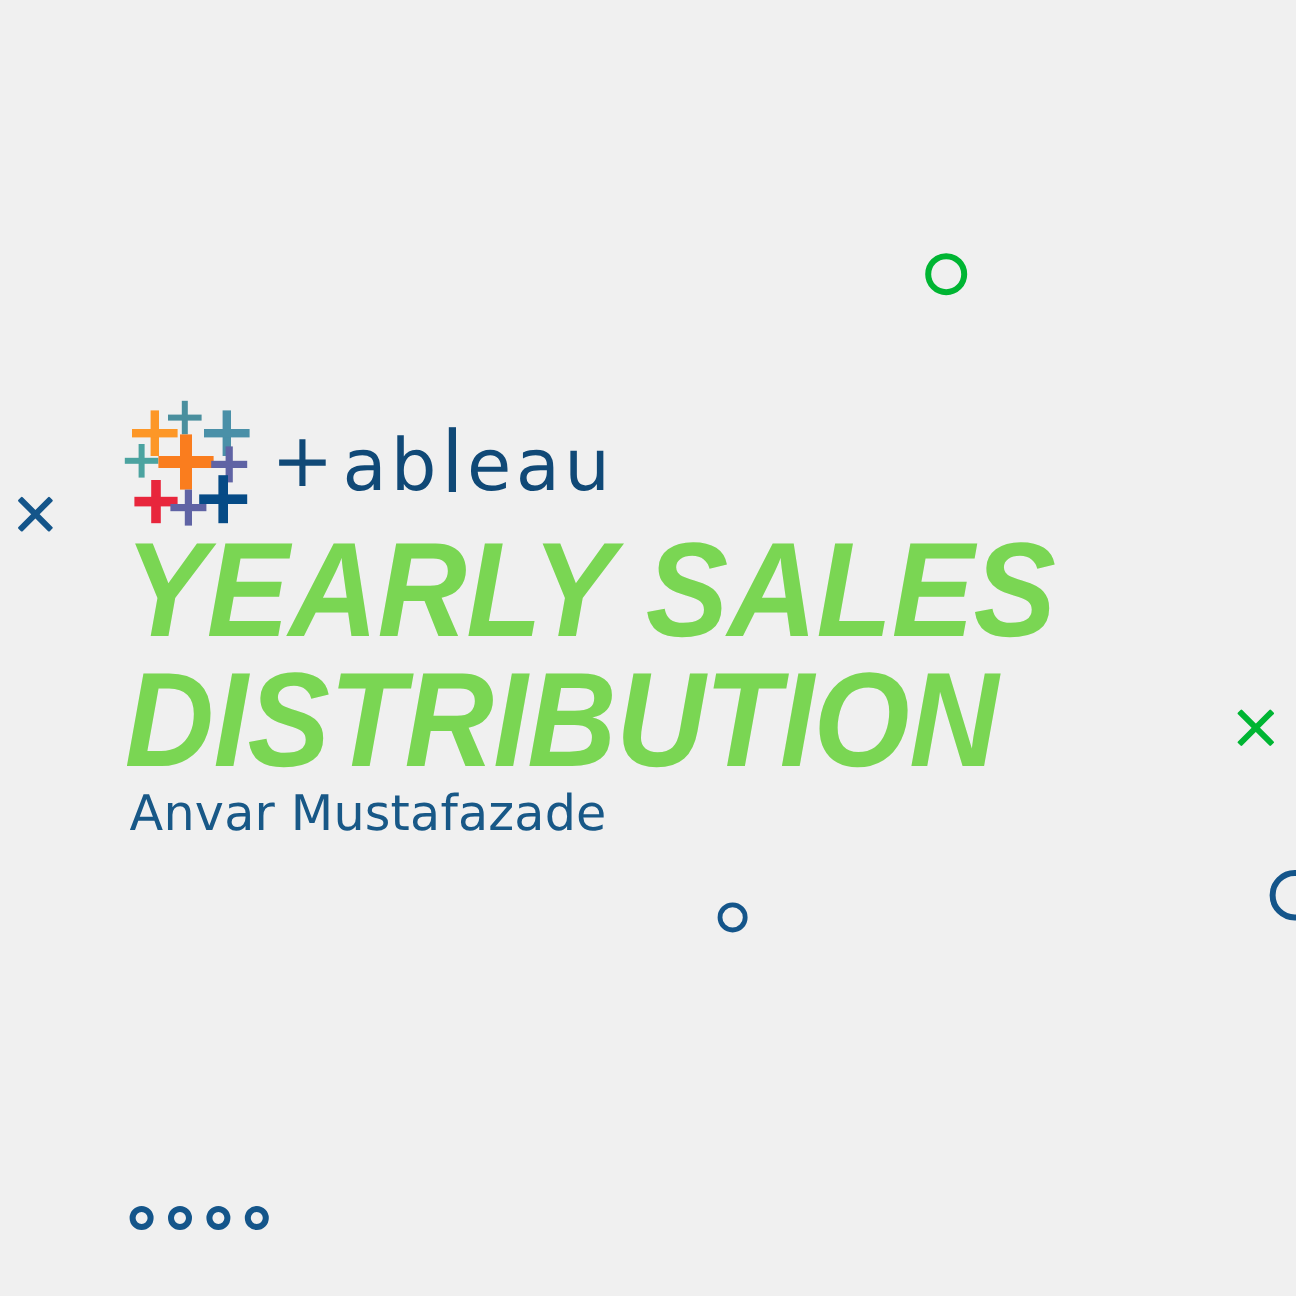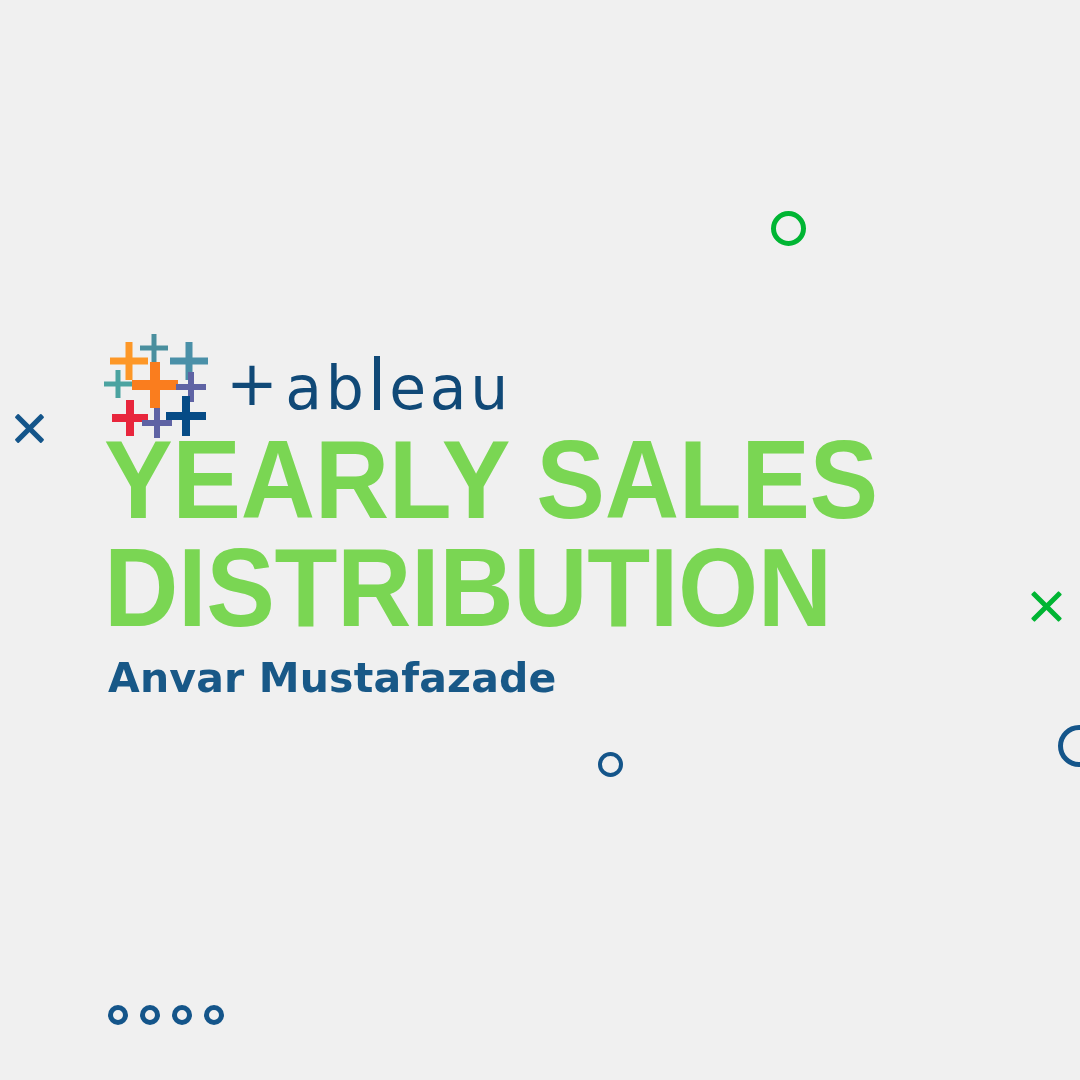--- a/index.html
+++ b/index.html
@@ -153,43 +153,44 @@
     background: #104977;
     margin: 0 0.14em 0 0.10em;
     position: relative;
     top: -3px;
   }
 
   
   #headline {
     position: absolute;
     left: 104px;
-    top: 426px;
+    top: 438px;
     width: 900px;
+    font-style: italic;
   }
   #headline .hl-line {
     color: #7ad653;
     font-family: "Liberation Sans", sans-serif;
     font-weight: bold;
     font-size: 112px;
     line-height: 0.96;
     letter-spacing: -0.004em;
     transform: scaleX(0.92);
     transform-origin: left center;
     white-space: nowrap;
   }
 
   #byline {
     position: absolute;
     left: 108px;
     top: 658px;
     color: #185887;
     font-size: 41px;
     line-height: 1;
-    font-weight: 700;
+    font-weight: 400;
     letter-spacing: 0.004em;
     white-space: nowrap;
     font-family: "DejaVu Sans", sans-serif;
   }
 </style>
 </head>
 <body>
 
 <div id="slide" style="background: rgb(240, 240, 240);">
 

